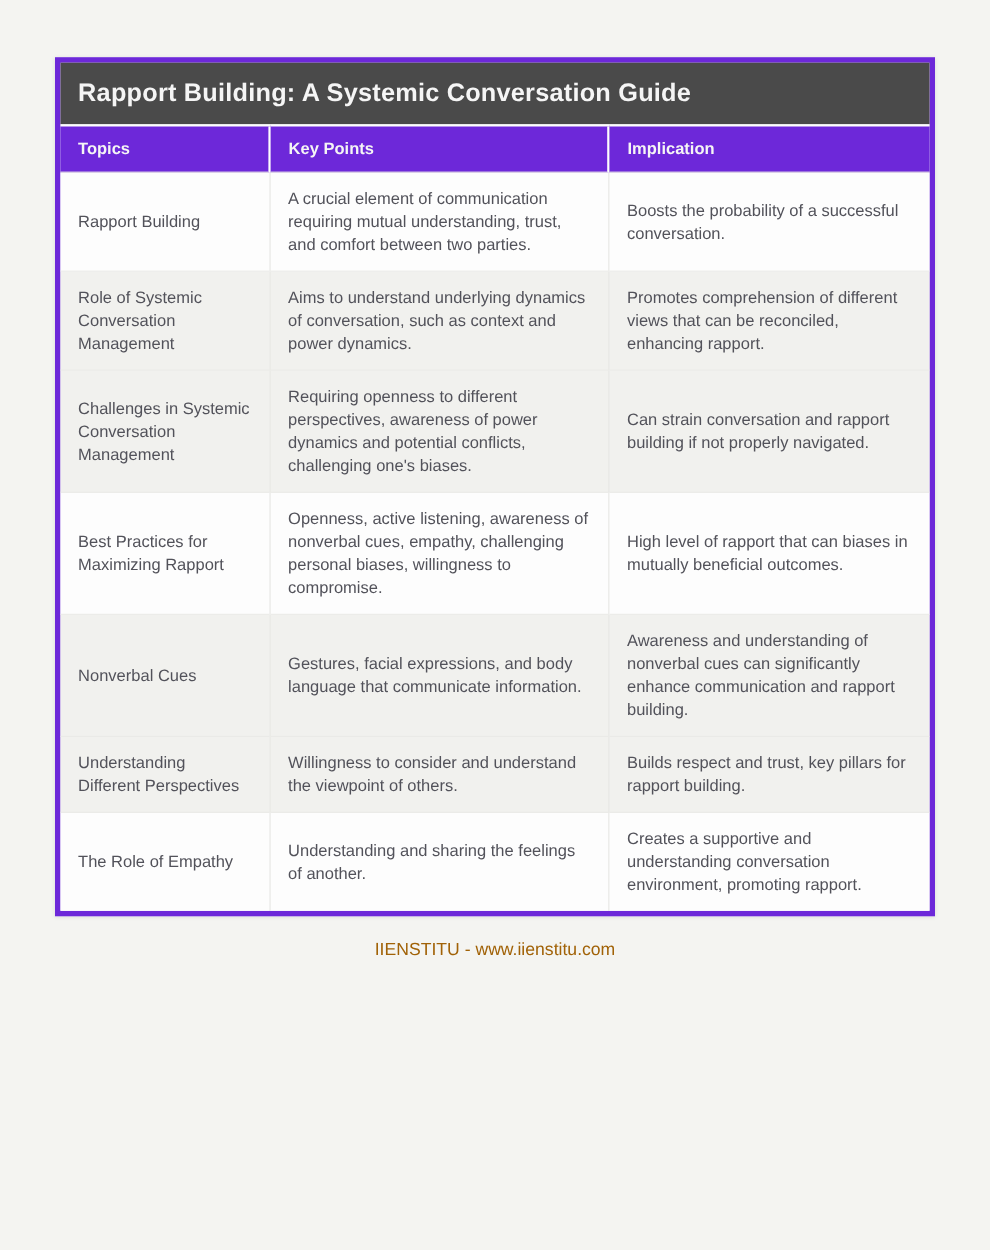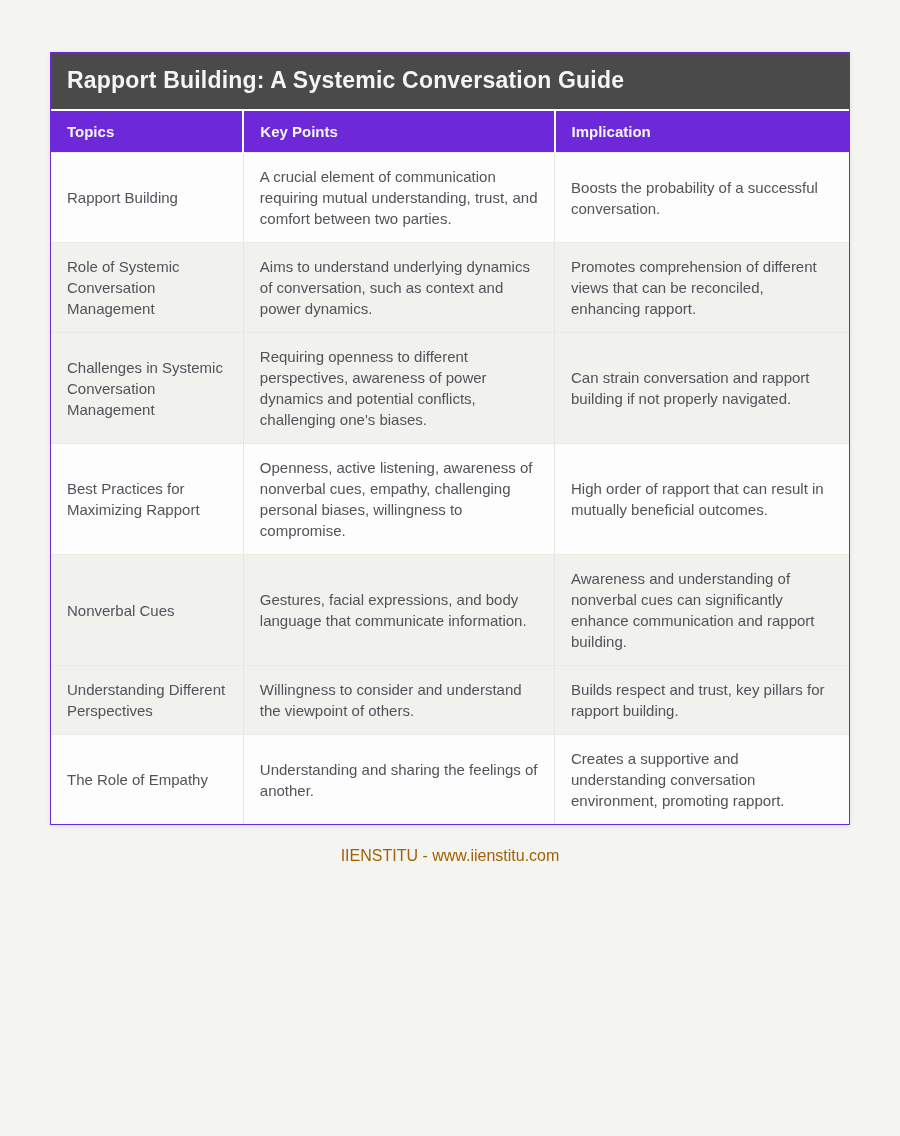--- a/index.html
+++ b/index.html
@@ -7,21 +7,21 @@
     width: 900px; height: 1136px;
     background: #f4f4f1;
     font-family: "Liberation Sans", "DejaVu Sans", sans-serif;
     overflow: hidden;
   }
   .card {
     width: 800px;
     margin: 52px auto 0 auto;
     background: #fdfdfd;
     box-shadow: 0 1px 4px rgba(0,0,0,0.10);
-    border: 1px solid #6d28d9;
+    border: 5px solid #6d28d9;
   }
   .title-bar {
     background: #4a4a4a;
     color: #f5f5f5;
     font-size: 23px;
     font-weight: bold;
     padding: 14px 16px 15px 16px;
     letter-spacing: 0.2px;
   }
   table.guide {
@@ -93,21 +93,21 @@
     <td>Promotes comprehension of different views that can be reconciled, enhancing rapport.</td>
   </tr>
         <tr class="odd">
     <td>Challenges in Systemic Conversation Management</td>
     <td>Requiring openness to different perspectives, awareness of power dynamics and potential conflicts, challenging one's biases.</td>
     <td>Can strain conversation and rapport building if not properly navigated.</td>
   </tr>
         <tr class="even">
     <td>Best Practices for Maximizing Rapport</td>
     <td>Openness, active listening, awareness of nonverbal cues, empathy, challenging personal biases, willingness to compromise.</td>
-    <td>High order of rapport that can result in mutually beneficial outcomes.</td>
+    <td>High level of rapport that can biases in mutually beneficial outcomes.</td>
   </tr>
         <tr class="odd">
     <td>Nonverbal Cues</td>
     <td>Gestures, facial expressions, and body language that communicate information.</td>
     <td>Awareness and understanding of nonverbal cues can significantly enhance communication and rapport building.</td>
   </tr>
         <tr class="odd">
     <td>Understanding Different Perspectives</td>
     <td>Willingness to consider and understand the viewpoint of others.</td>
     <td>Builds respect and trust, key pillars for rapport building.</td>

